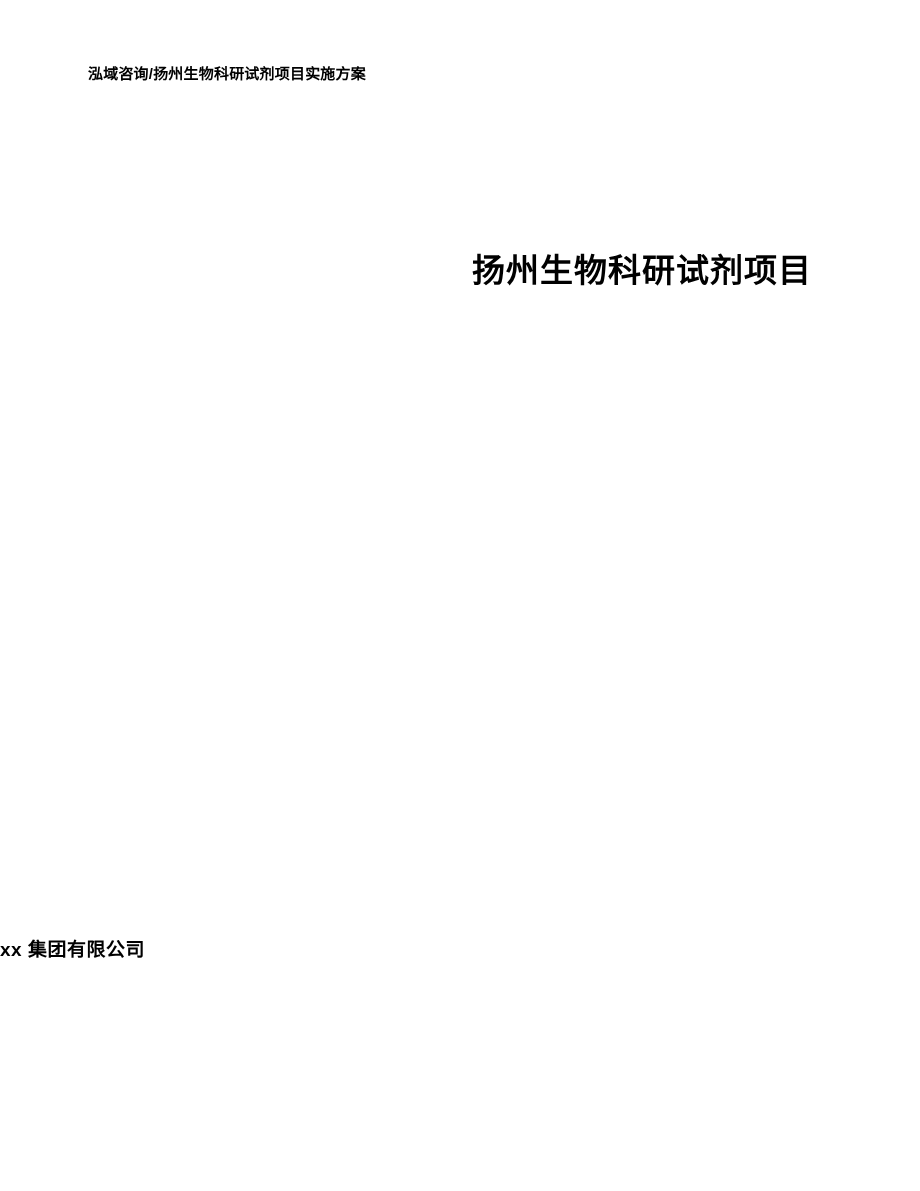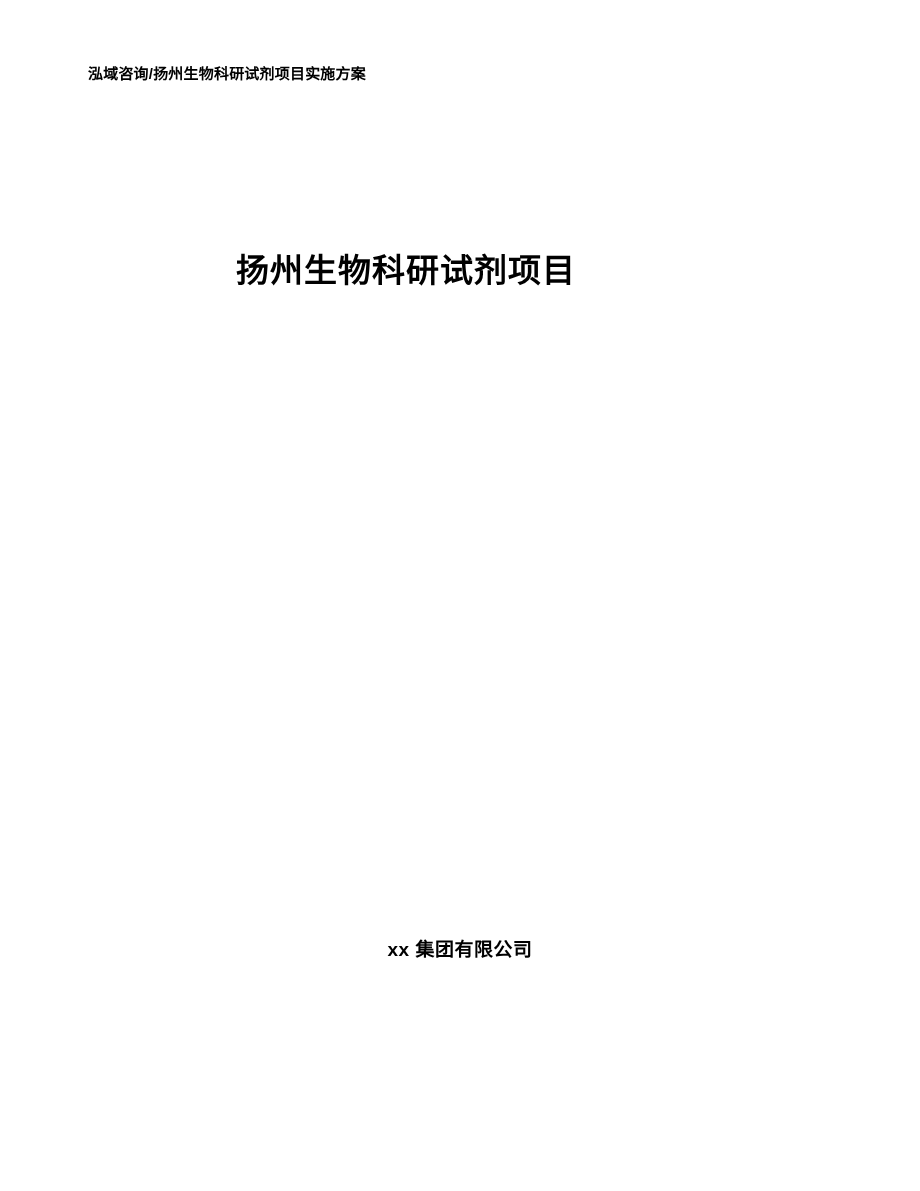--- a/index.html
+++ b/index.html
@@ -25,35 +25,35 @@
     font-weight: 700;
     letter-spacing: 0.2px;
     color: #000000;
     white-space: nowrap;
   }
   .title-block {
     position: absolute;
     top: 222px;
     left: 0;
     width: 812px;
-    text-align: center;
+    text-align: right;
   }
   .title-line {
     font-size: 33px;
     font-weight: 700;
     line-height: 74px;
     letter-spacing: 1px;
     color: #000000;
   }
   .company {
     position: absolute;
     top: 922px;
     left: 0;
     width: 920px;
-    text-align: center;
+    text-align: left;
     font-size: 19px;
     font-weight: 700;
     letter-spacing: 0.5px;
     color: #000000;
   }
 </style>
 </head>
 <body>
 
 <div class="page">

